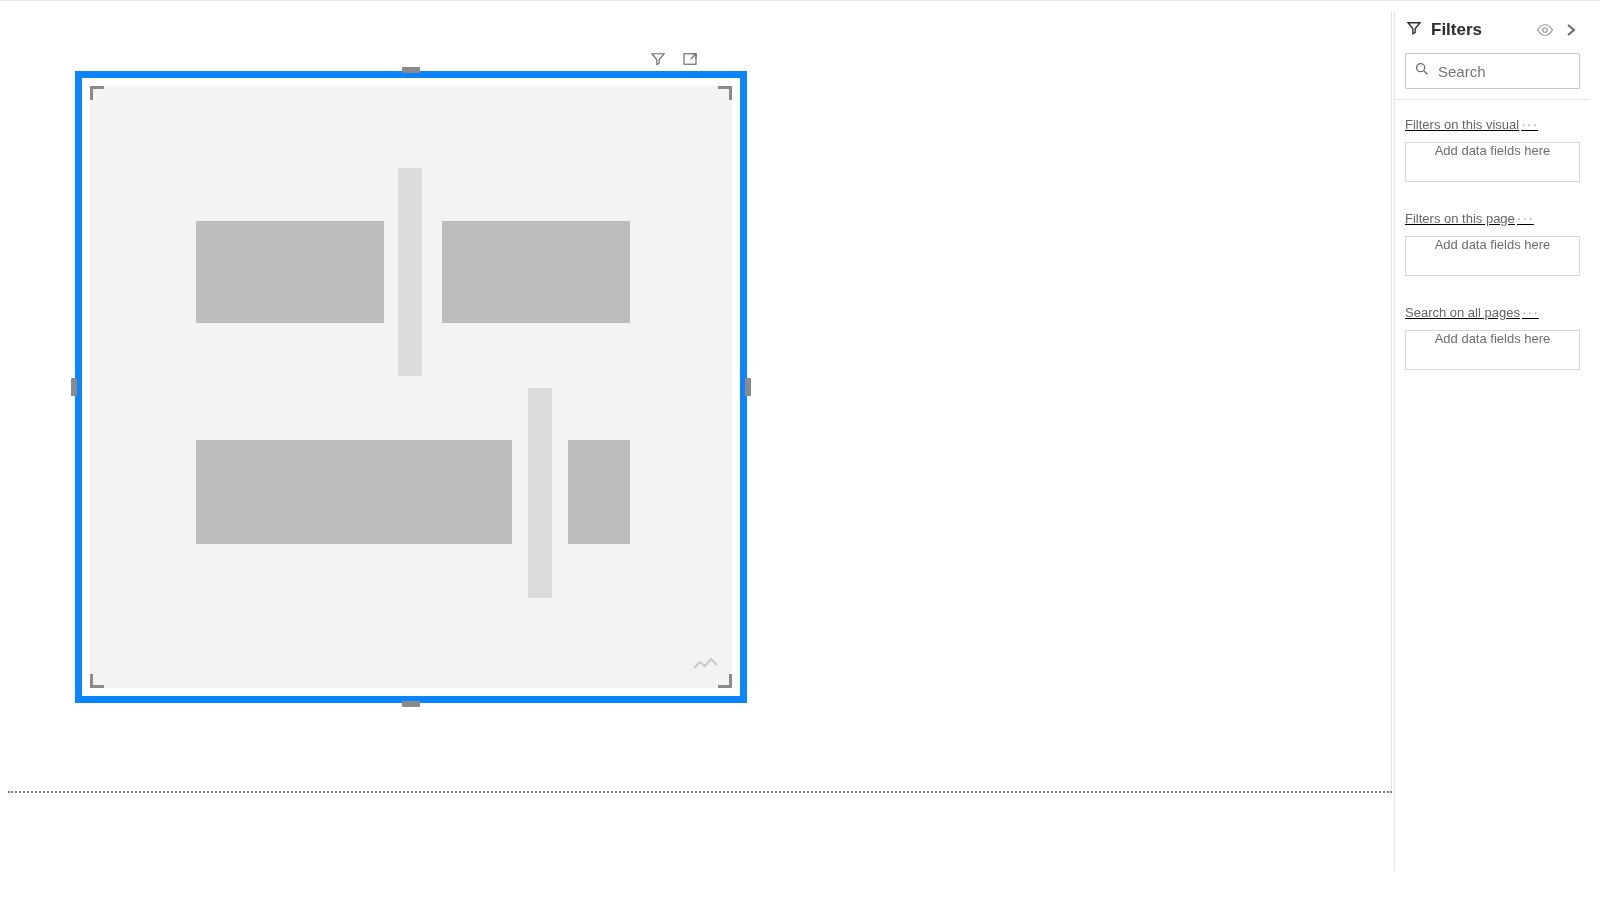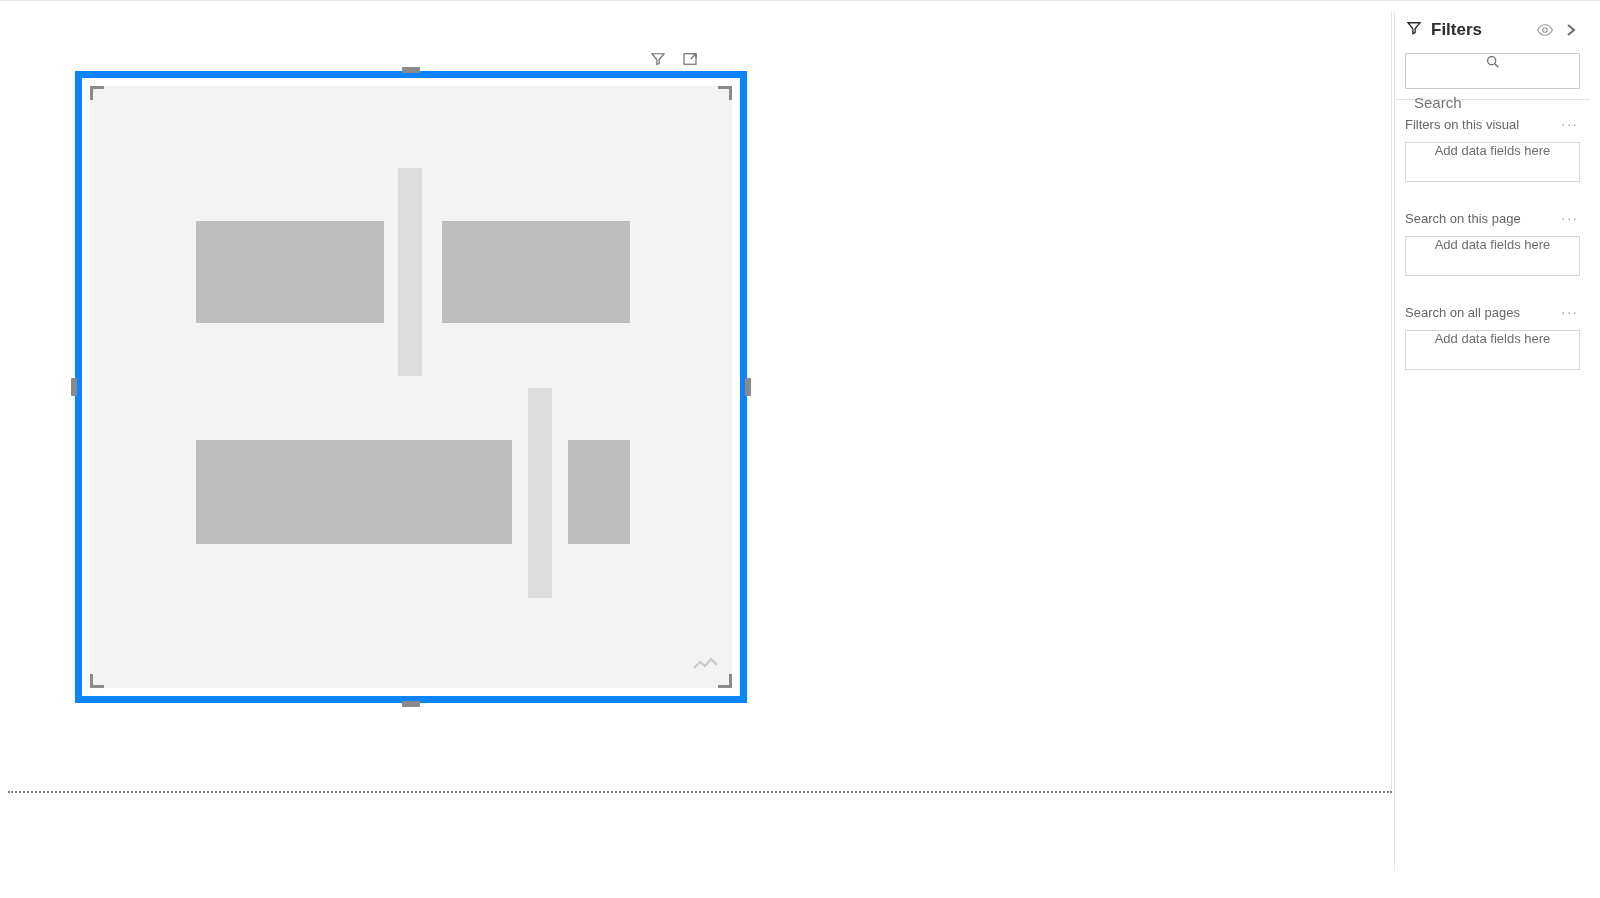--- a/index.html
+++ b/index.html
@@ -155,23 +155,22 @@
     color: #8e8e8e;
   }
 
   .search-wrap {
     margin: 4px 10px 10px 10px;
     border: 1px solid #c9c9c9;
     height: 36px;
     display: flex;
     align-items: center;
     padding: 0 8px;
-    gap: 20px;
+    gap: 8px;
     border-radius: 1px;
-    flex-direction: column;
   }
   .search-wrap svg { stroke: #6b6b6b; }
   .search-wrap input {
     border: none;
     outline: none;
     font-size: 15px;
     color: #3a3a3a;
     width: 100%;
     background: transparent;
   }
@@ -181,22 +180,22 @@
     background: #e5e5e5;
     margin: 0 0 6px 0;
   }
 
   .filter-section {
     padding: 10px 10px 18px 10px;
   }
   .filter-section .section-row {
     display: flex;
     align-items: center;
-    justify-content: space-between;
     margin-bottom: 10px;
+    text-decoration: underline;
   }
   .filter-section .section-title {
     font-size: 13px;
     color: #666666;
   }
   .filter-section .section-more {
     color: #a0a0a0;
     cursor: pointer;
     font-size: 14px;
     letter-spacing: 1px;
@@ -314,21 +313,21 @@
         <span class="section-title">Filters on this visual</span>
         <span class="section-more">···</span>
       </div>
       <div class="dropzone">
         <span>Add data fields here</span>
       </div>
     </div>
 
     <div class="filter-section">
       <div class="section-row">
-        <span class="section-title">Search on this page</span>
+        <span class="section-title">Filters on this page</span>
         <span class="section-more">···</span>
       </div>
       <div class="dropzone">
         <span>Add data fields here</span>
       </div>
     </div>
 
     <div class="filter-section">
       <div class="section-row">
         <span class="section-title">Search on all pages</span>

